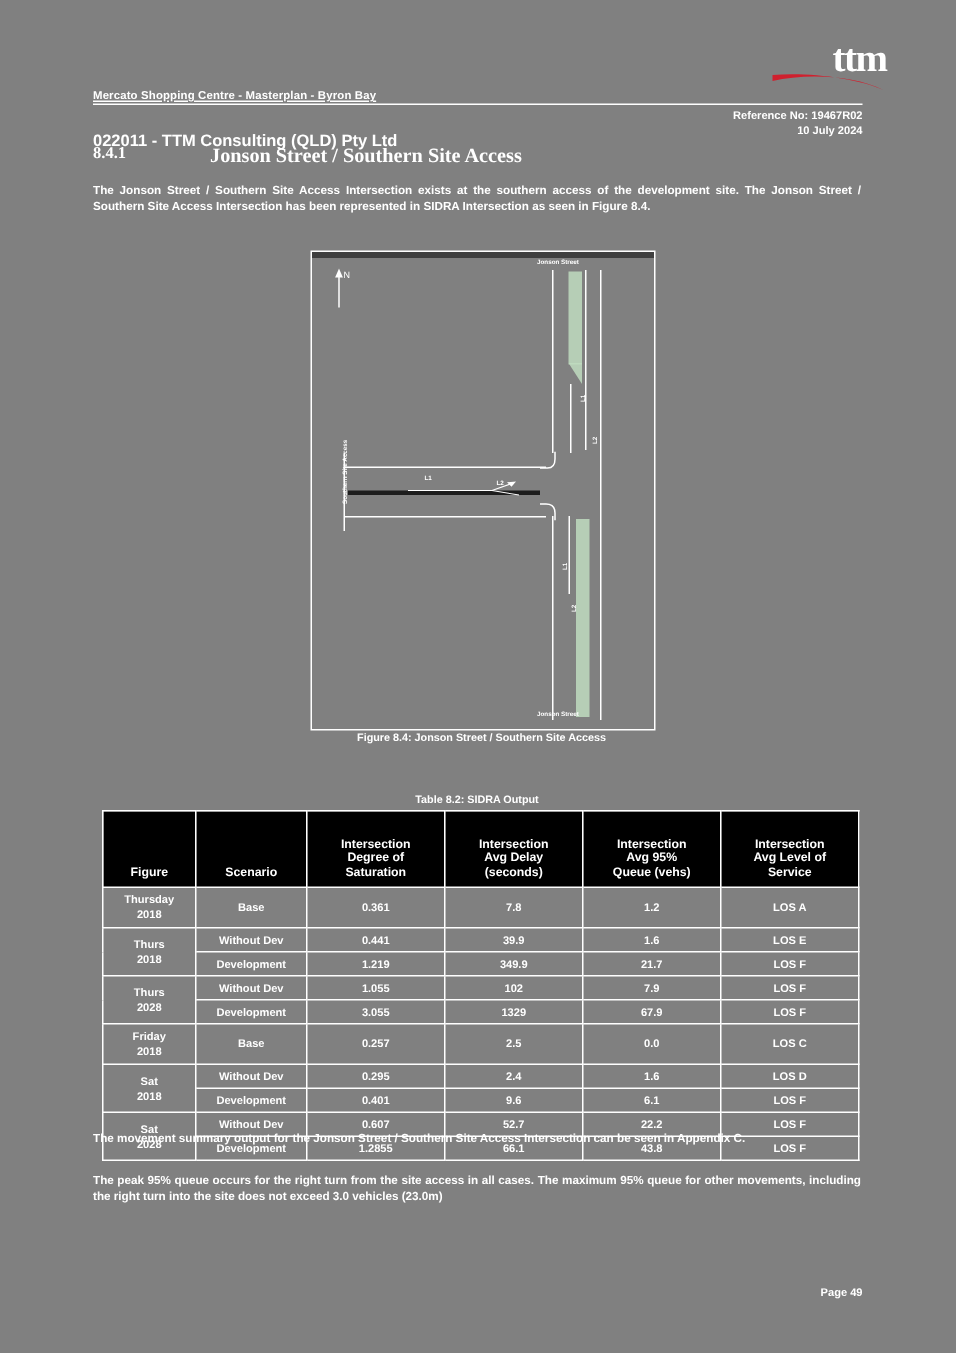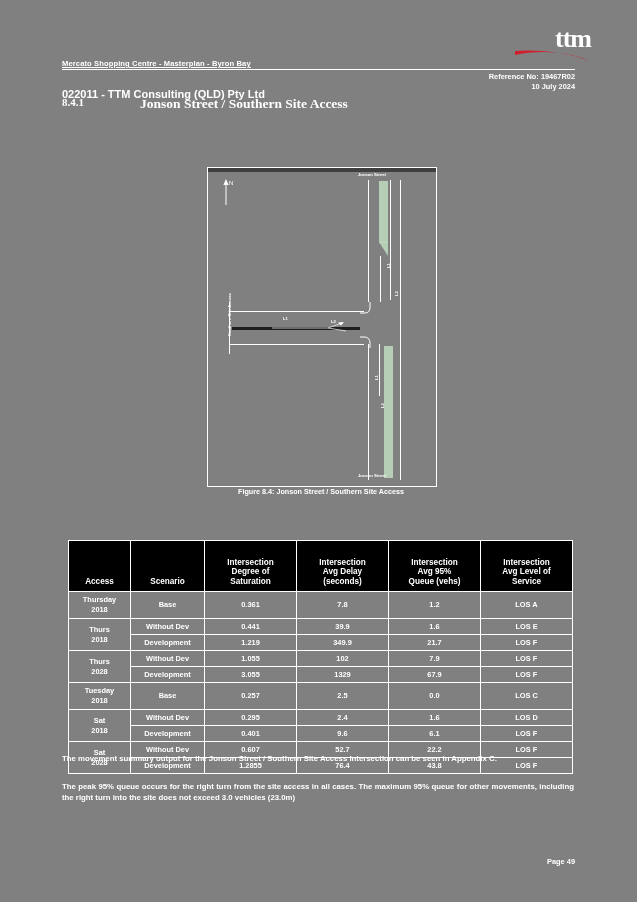--- a/index.html
+++ b/index.html
@@ -254,20 +254,21 @@
   <div class="hdr-rule"></div>
   <div class="hdr-line2">022011 - TTM Consulting (QLD) Pty Ltd</div>
   <div class="hdr-ref">
     <div>Reference No: 19467R02</div>
     <div>10 July 2024</div>
   </div>
 
   <div class="sec-num">8.4.1</div>
   <div class="sec-title">Jonson Street / Southern Site Access</div>
 
+  <div class="para para-intro">The Jonson Street / Southern Site Access Intersection exists at the southern access of the development site. The Jonson Street / Southern Site Access Intersection has been represented in SIDRA Intersection as seen in Figure 8.4.</div>
 
   <div class="figure-box">
     <div class="fig-topbar"></div>
 
     <div class="north-arrow">
       <svg width="14" height="28" viewBox="0 0 14 28">
         <line x1="4" y1="27" x2="4" y2="5" stroke="#ffffff" stroke-width="1"></line>
         <polygon points="4,1 1.4,7 6.6,7" fill="#ffffff"></polygon>
         <text x="7" y="7" font-size="6" fill="#ffffff" font-family="Liberation Sans, sans-serif">N</text>
       </svg>
@@ -320,34 +321,35 @@
         <line x1="0" y1="8" x2="56" y2="8" stroke="#ffffff" stroke-width="0.7"></line>
         <path d="M56,8 L70,3" stroke="#ffffff" stroke-width="0.7" fill="none"></path>
         <polygon points="72,2 66,2.5 69,5.5" fill="#ffffff"></polygon>
         <path d="M56,8 L74,11" stroke="#ffffff" stroke-width="0.7" fill="none"></path>
       </svg>
     </div>
   </div>
 
   <div class="fig-caption">Figure 8.4: Jonson Street / Southern Site Access</div>
 
+  <div class="table-title">Table 8.2: SIDRA Output</div>
 
   <table class="sidra-table">
     <colgroup>
       <col class="col-period">
         <col class="col-scen">
         <col class="col-dos">
       <col class="col-delay">
         <col class="col-queue">
         <col class="col-los">
     </colgroup>
     <thead>
       <tr>
         <th>
-          <div>Access</div>
+          <div>Figure</div>
         </th>
         <th>
           <div>Scenario</div>
         </th>
         <th>
           <div>Intersection</div>
           <div>Degree of</div>
           <div>Saturation</div>
         </th>
         <th>
@@ -410,21 +412,21 @@
         </tr>
         <tr>
           <td>Development</td>
           <td>3.055</td>
           <td>1329</td>
           <td>67.9</td>
           <td>LOS F</td>
         </tr>
         <tr class="base">
           <td class="period">
-            <div>Tuesday</div>
+            <div>Friday</div>
             <div>2018</div>
           </td>
           <td>Base</td>
           <td>0.257</td>
           <td>2.5</td>
           <td>0.0</td>
           <td>LOS C</td>
         </tr>
         <tr>
           <td class="period" rowspan="2">
@@ -451,21 +453,21 @@
           </td>
           <td>Without Dev</td>
           <td>0.607</td>
           <td>52.7</td>
           <td>22.2</td>
           <td>LOS F</td>
         </tr>
         <tr>
           <td>Development</td>
           <td>1.2855</td>
-          <td>76.4</td>
+          <td>66.1</td>
           <td>43.8</td>
           <td>LOS F</td>
         </tr>
       </tbody>
   </table>
 
   <div class="para para-close1">The movement summary output for the Jonson Street / Southern Site Access Intersection can be seen in Appendix C.</div>
   <div class="para para-close2">The peak 95% queue occurs for the right turn from the site access in all cases. The maximum 95% queue for other movements, including the right turn into the site does not exceed 3.0 vehicles (23.0m)</div>
 
   <div class="footer">Page 49</div>

